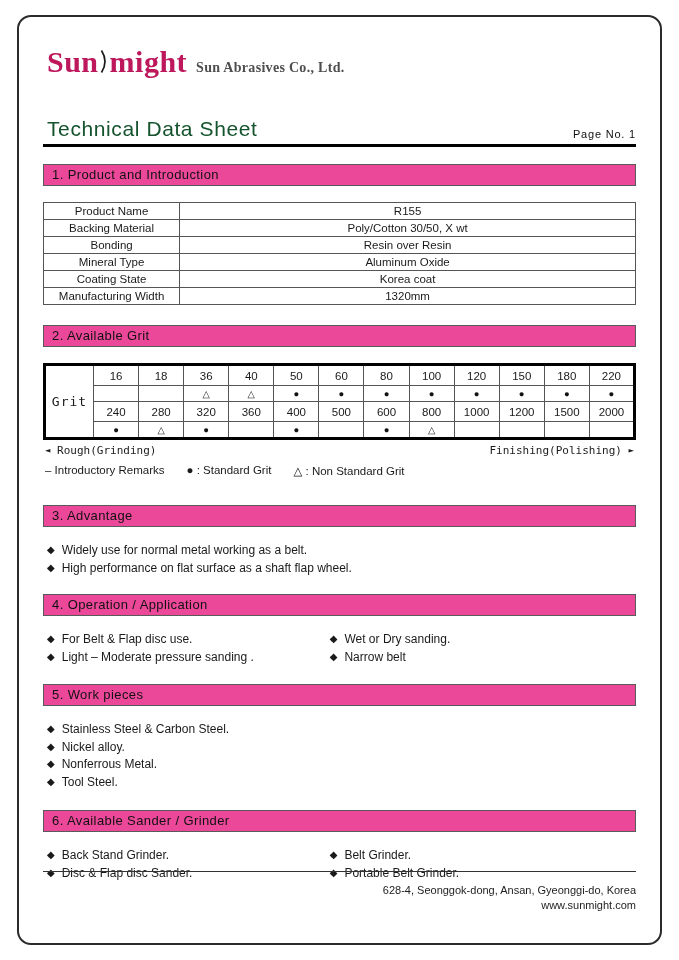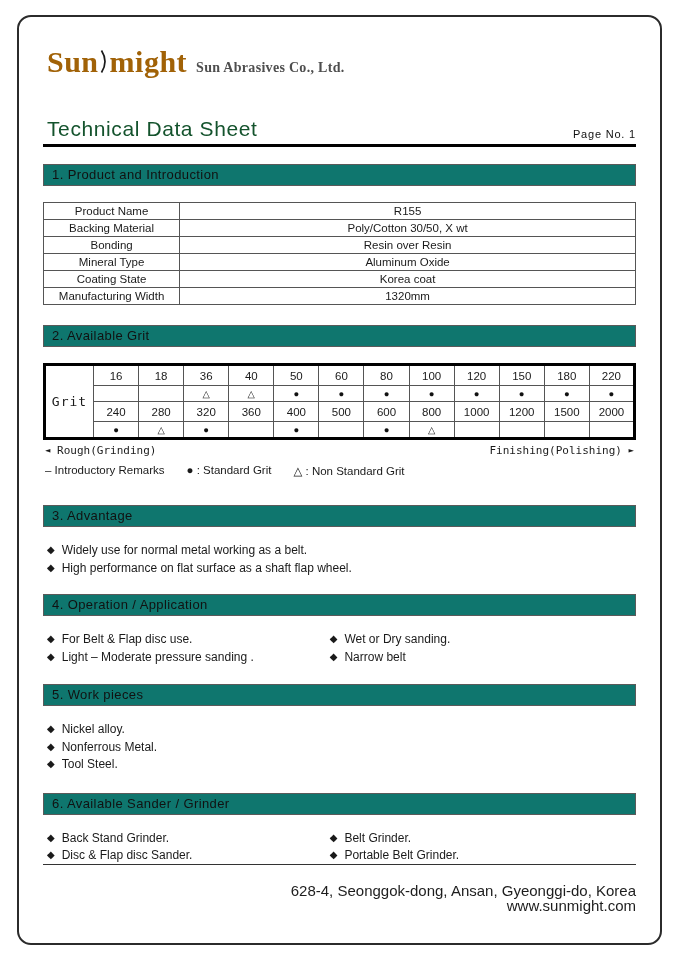--- a/index.html
+++ b/index.html
@@ -23,21 +23,21 @@
   
   .logo-row {
     display: flex;
     align-items: baseline;
     margin-left: 4px;
   }
   .logo-main {
     font-family: "Liberation Serif", serif;
     font-weight: bold;
     font-size: 30px;
-    color: #a16207;
+    color: #be185d;
     display: inline-flex;
     align-items: baseline;
     letter-spacing: 0.5px;
   }
   .swoosh { margin: 0 1px 0 1px; position: relative; top: 2px; }
   .logo-sub {
     font-family: "Liberation Serif", serif;
     font-weight: bold;
     font-size: 14px;
     color: #4e4e4e;
@@ -65,21 +65,21 @@
     letter-spacing: 0.8px;
     color: #111;
     padding-bottom: 1px;
   }
   .rule {
     border-top: 3px solid #000;
     margin-top: 3px;
   }
   
   .secbar {
-    background: #0f766e;
+    background: #ec4899;
     border: 1px solid #5a5a5a;
     font-size: 13px;
     letter-spacing: 0.4px;
     color: #111;
     padding: 2px 8px 3px 8px;
   }
   .mt-a { margin-top: 17px; }
   .mt-b { margin-top: 20px; }
   .mt-c { margin-top: 27px; }
   .mt-d { margin-top: 17px; }
@@ -149,23 +149,23 @@
   }
   .two-col {
     display: grid;
     grid-template-columns: 48% 52%;
   }
   
   .footer {
     position: absolute;
     left: 24px; right: 24px; bottom: 30px;
     border-top: 1px solid #333;
-    padding-top: 18px;
+    padding-top: 11px;
     text-align: right;
-    font-size: 15px;
+    font-size: 11px;
     line-height: 15px;
     color: #1d1d1d;
   }
 </style>
 </head>
 <body>
 
 <div class="sheet">
 
   <div class="logo-row">
@@ -302,20 +302,21 @@
   <div class="secbar mt-d">4. Operation / Application</div>
   <div class="bullets two-col">
     <div class="bullet"><span class="diamond">◆</span><span>For Belt &amp; Flap disc use.</span></div>
     <div class="bullet"><span class="diamond">◆</span><span>Wet or Dry sanding.</span></div>
     <div class="bullet"><span class="diamond">◆</span><span>Light – Moderate pressure sanding .</span></div>
     <div class="bullet"><span class="diamond">◆</span><span>Narrow belt</span></div>
   </div>
 
   <div class="secbar mt-e">5. Work pieces</div>
   <div class="bullets">
+    <div class="bullet"><span class="diamond">◆</span><span>Stainless Steel &amp; Carbon Steel.</span></div>
     <div class="bullet"><span class="diamond">◆</span><span>Nickel alloy.</span></div>
     <div class="bullet"><span class="diamond">◆</span><span>Nonferrous Metal.</span></div>
     <div class="bullet"><span class="diamond">◆</span><span>Tool Steel.</span></div>
   </div>
 
   <div class="secbar mt-f">6. Available Sander / Grinder</div>
   <div class="bullets two-col">
     <div class="bullet"><span class="diamond">◆</span><span>Back Stand Grinder.</span></div>
     <div class="bullet"><span class="diamond">◆</span><span>Belt Grinder.</span></div>
     <div class="bullet"><span class="diamond">◆</span><span>Disc &amp; Flap disc Sander.</span></div>

